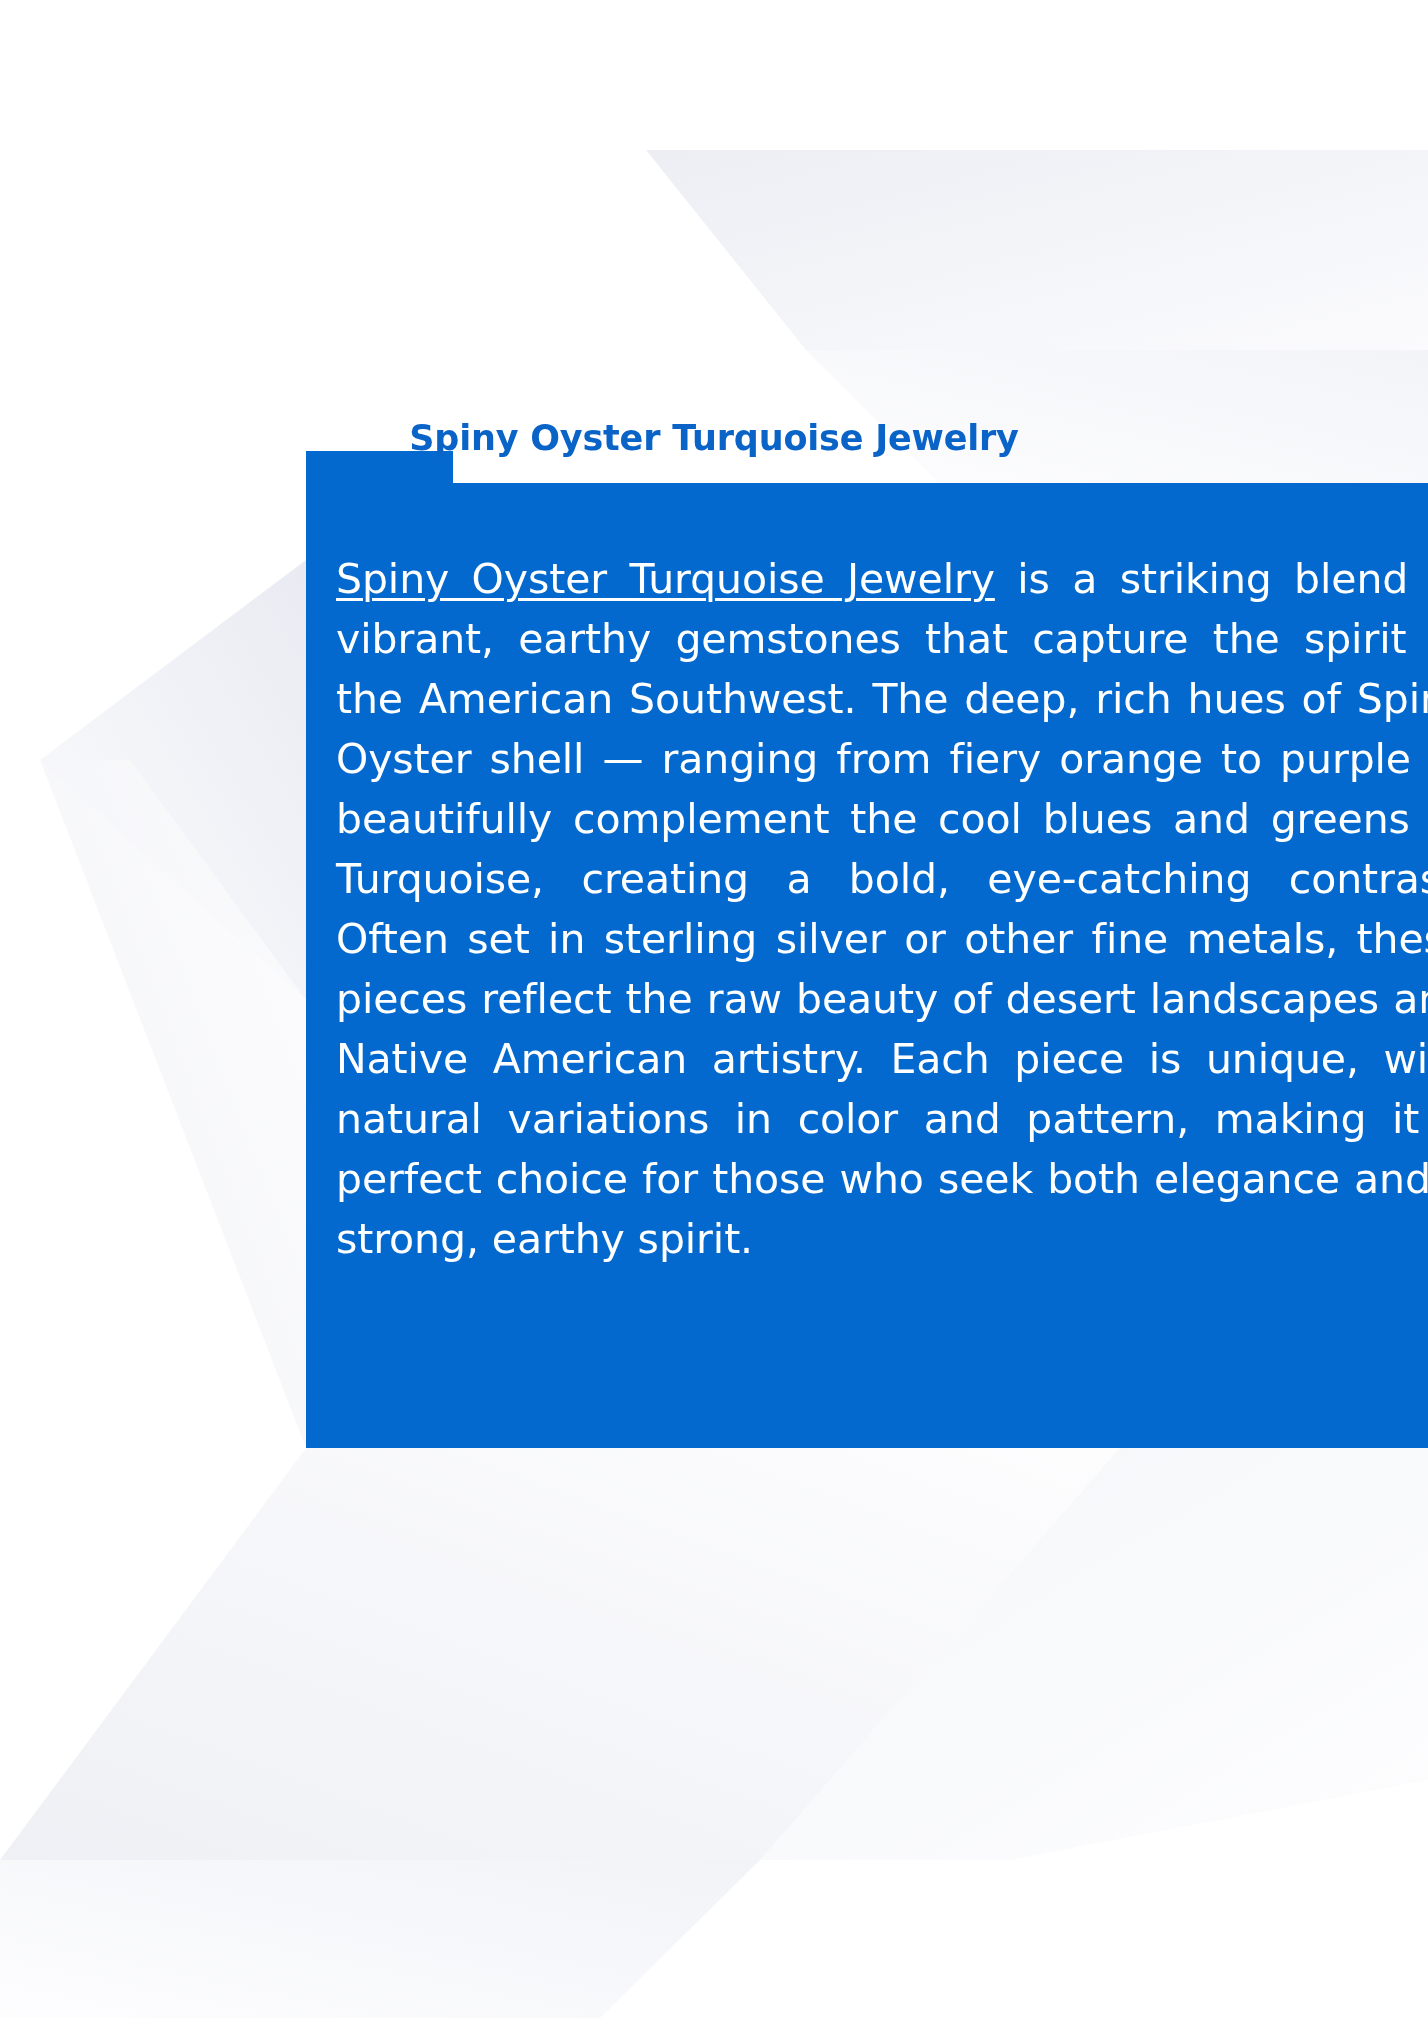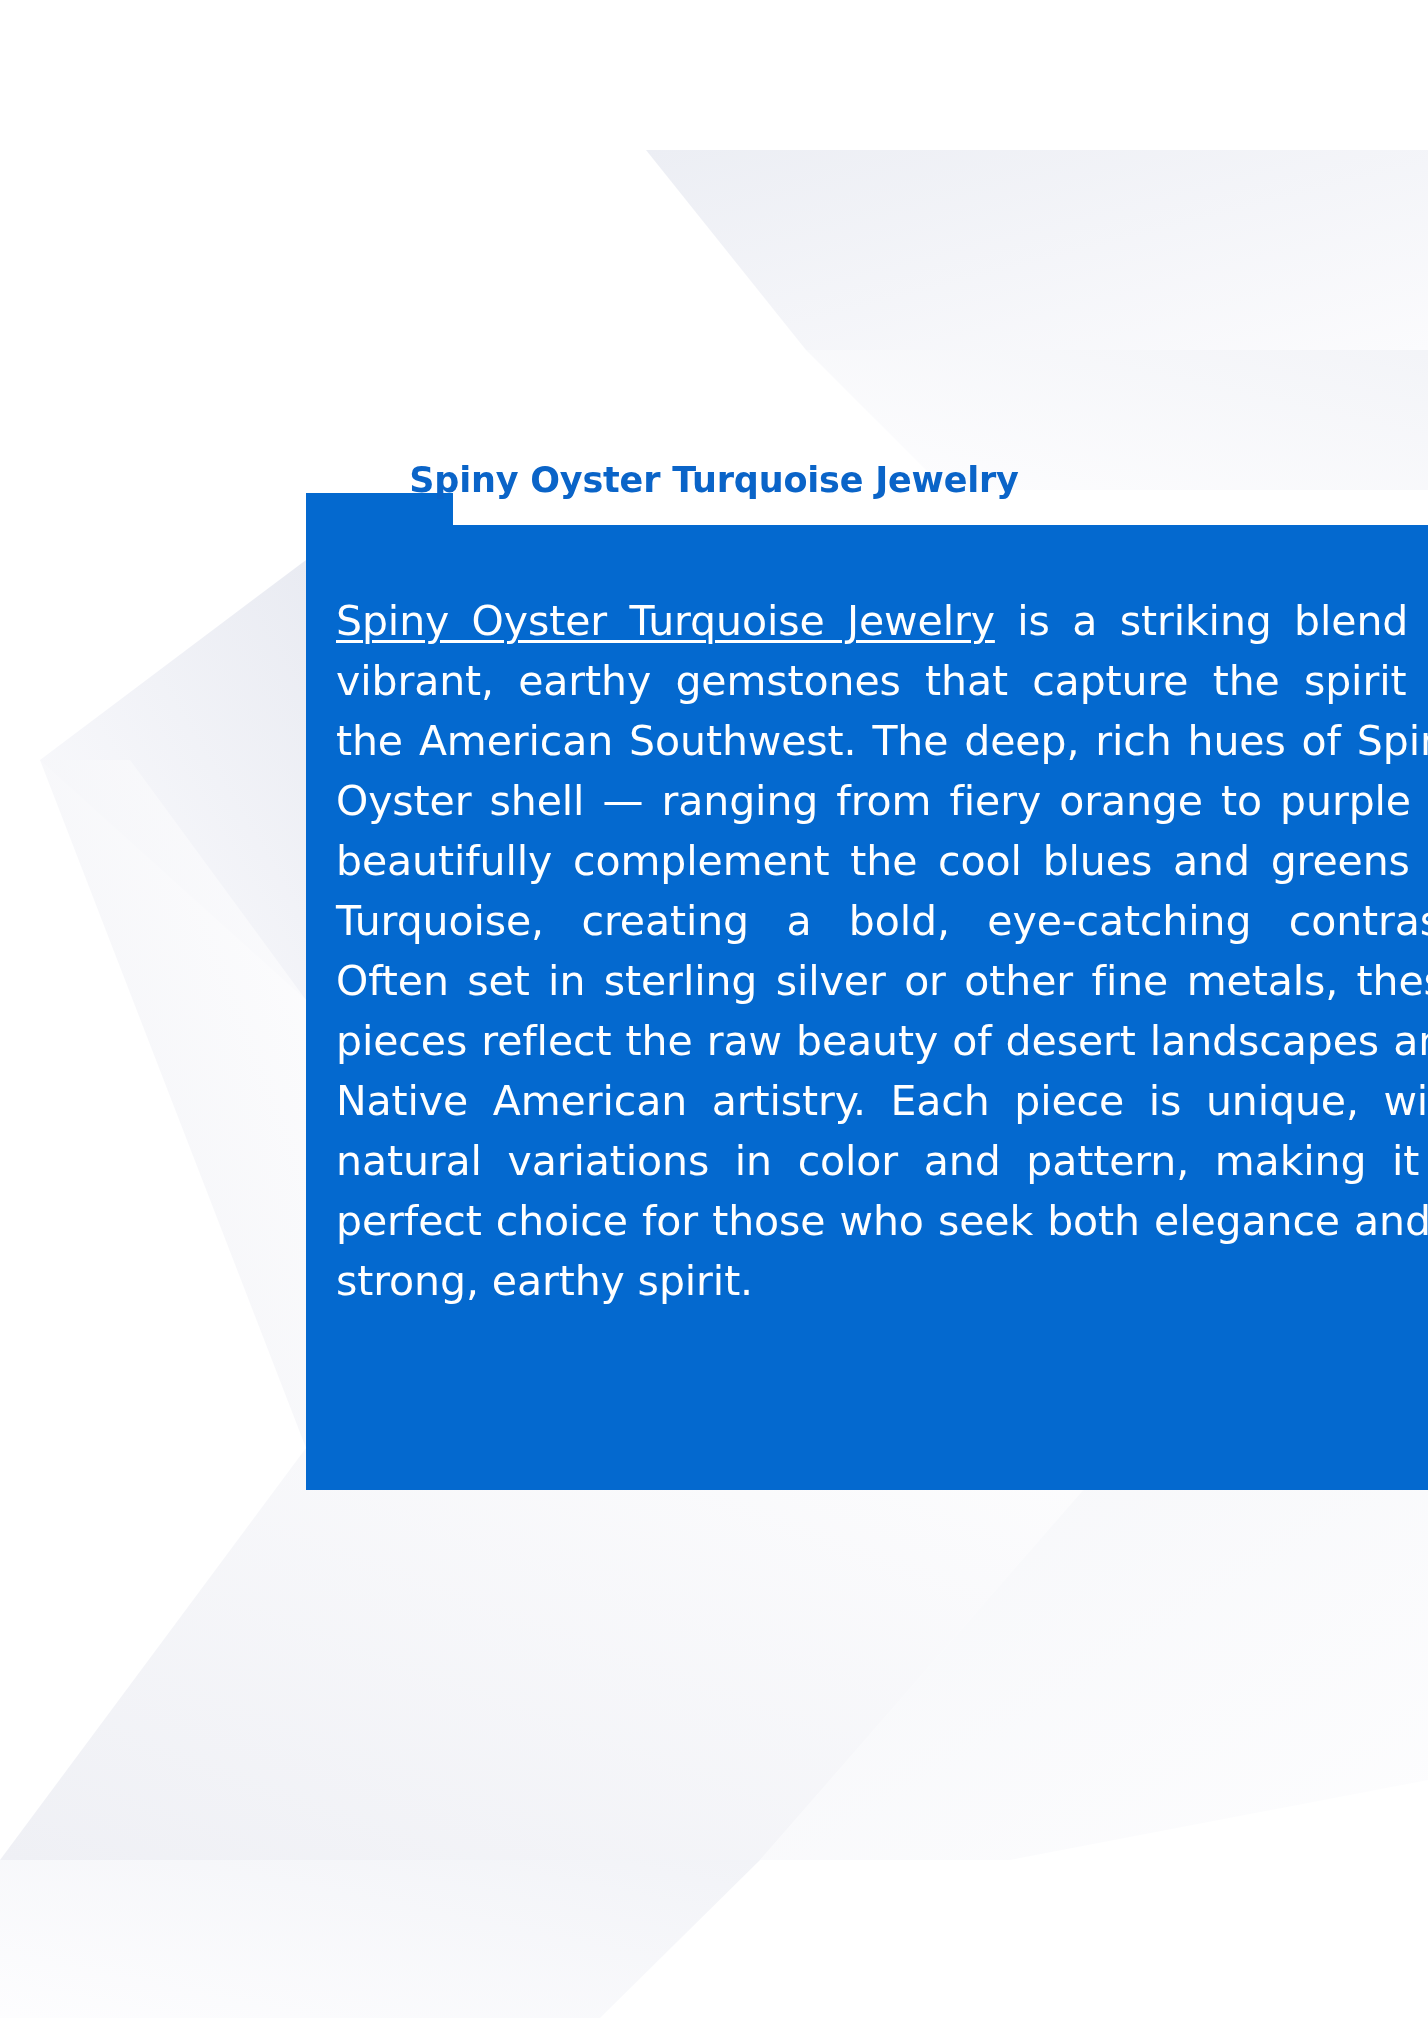--- a/index.html
+++ b/index.html
@@ -23,21 +23,20 @@
     height: 2018px;
     pointer-events: none;
     z-index: 0;
   }
 
   
   #page {
     position: absolute;
     inset: 0;
     z-index: 2;
-    margin-top: 42px;
   }
 
   
   #article-title {
     position: absolute;
     left: 0;
     top: 392px;
     width: 1428px;
     text-align: center;
     color: #0a64c8;

